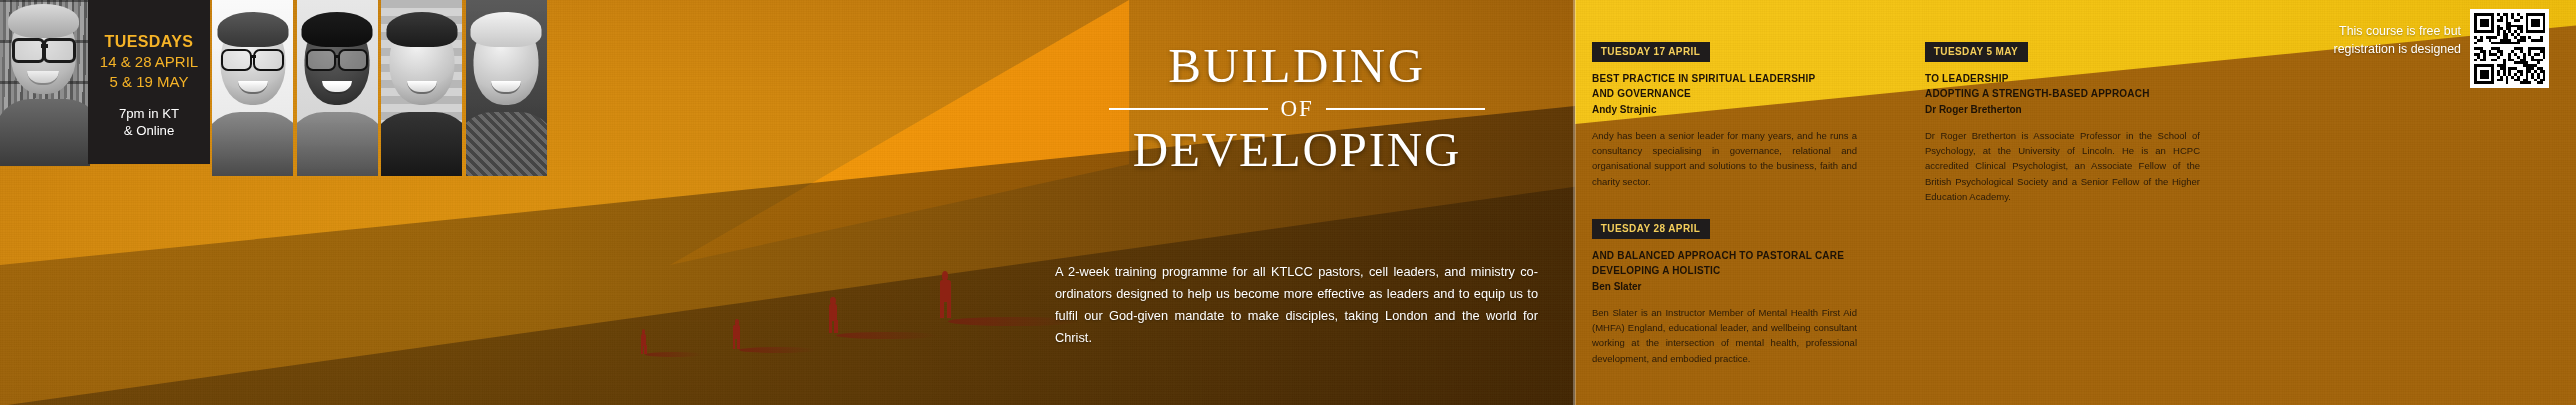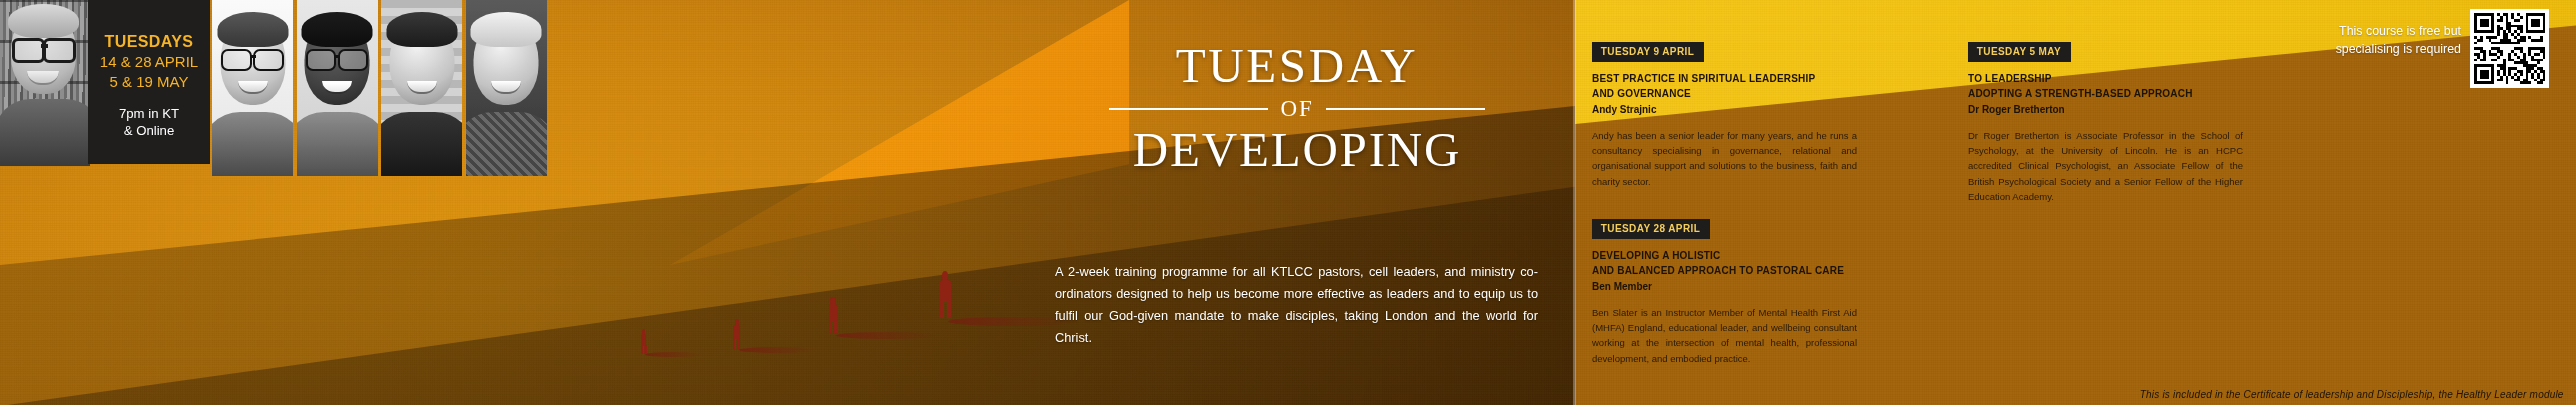--- a/index.html
+++ b/index.html
@@ -261,21 +261,21 @@
     line-height: 1.72;
     text-align: justify;
     text-shadow: 0 0.9px 1.8px rgba(0,0,0,.35);
   }
 
   
   .sessions { position: absolute; left: 1592px; top: 0; width: 984px; height: 406px; }
   .col { position: absolute; width: 318px; }
   .col.c1 { left: 0;   top: 42px; }
   .col.c2 { left: 0;   top: 219px; }
-  .col.c3 { left: 333px; top: 42px; margin-left: 43px; }
+  .col.c3 { left: 333px; top: 42px; }
   .col.c4 { left: 333px; top: 228px; }
 
   .badge {
     display: inline-block;
     background: #1f1c1c;
     color: #f5cf5b;
     font-weight: bold;
     font-size: 10px;
     letter-spacing: 0.4px;
     padding: 4.4px 9.7px 4.4px 8.8px;
@@ -445,71 +445,71 @@
     <div class="walker" style="left:318px; top:46px;">
       <div class="shadow" style="left:12.4px; top:46px; width:132px; height:8.8px;"></div>
       <div class="fig" style="left:6.2px; top:0; width:6.2px; height:9.7px; border-radius:50%;"></div>
       <div class="fig" style="left:3.5px; top:8.8px; width:11.5px; height:22px; border-radius:2.6px;"></div>
       <div class="fig" style="left:3.5px; top:29px; width:4.4px; height:17.6px;"></div>
       <div class="fig" style="left:10.6px; top:29px; width:4.4px; height:17.6px;"></div>
     </div>
   </div>
 
   <div class="title-wrap">
-    <div class="title-main">TUESDAY</div>
+    <div class="title-main">BUILDING</div>
     <div class="of-row">
       <div class="rule"></div>
       <div class="of-txt">OF</div>
       <div class="rule"></div>
     </div>
     <div class="title-sub">DEVELOPING</div>
   </div>
 
   <div class="lede">A 2-week training programme for all KTLCC pastors, cell leaders, and ministry co-ordinators designed to help us become more effective as leaders and to equip us to fulfil our God-given mandate to make disciples, taking London and the world for Christ.</div>
 
   <div class="divider-right"></div>
 
   <div class="sessions">
 
     <div class="col c1">
-      <span class="badge">TUESDAY 9 APRIL</span>
+      <span class="badge">TUESDAY 17 APRIL</span>
       <div class="sess-title">
         <div>BEST PRACTICE IN SPIRITUAL LEADERSHIP</div>
         <div>AND GOVERNANCE</div>
       </div>
       <div class="sess-speaker">Andy Strajnic</div>
       <div class="sess-bio">Andy has been a senior leader for many years, and he runs a consultancy specialising in governance, relational and organisational support and solutions to the business, faith and charity sector.</div>
     </div>
 
     <div class="col c2">
       <span class="badge">TUESDAY 28 APRIL</span>
       <div class="sess-title">
+        <div>AND BALANCED APPROACH TO PASTORAL CARE</div>
         <div>DEVELOPING A HOLISTIC</div>
-        <div>AND BALANCED APPROACH TO PASTORAL CARE</div>
       </div>
-      <div class="sess-speaker">Ben Member</div>
+      <div class="sess-speaker">Ben Slater</div>
       <div class="sess-bio">Ben Slater is an Instructor Member of Mental Health First Aid (MHFA) England, educational leader, and wellbeing consultant working at the intersection of mental health, professional development, and embodied practice.</div>
     </div>
 
     <div class="col c3">
       <span class="badge">TUESDAY 5 MAY</span>
       <div class="sess-title">
         <div>TO LEADERSHIP</div>
         <div>ADOPTING A STRENGTH-BASED APPROACH</div>
       </div>
       <div class="sess-speaker">Dr Roger Bretherton</div>
       <div class="sess-bio">Dr Roger Bretherton is Associate Professor in the School of Psychology, at the University of Lincoln. He is an HCPC accredited Clinical Psychologist, an Associate Fellow of the British Psychological Society and a Senior Fellow of the Higher Education Academy.</div>
     </div>
 
 
   </div>
 
   <div class="free-note">
     <div>This course is free but</div>
-    <div>specialising is required</div>
+    <div>registration is designed</div>
   </div>
 
   <div class="qr">
     <div class="qgrid" id="qgrid">
         <i></i>
         <i></i>
         <i></i>
         <i></i>
         <i></i>
         <i></i>
@@ -1128,16 +1128,15 @@
         <i></i>
         <i></i>
         <i style="background: rgb(255, 255, 255);"></i>
         <i style="background: rgb(255, 255, 255);"></i>
         <i></i>
         <i></i>
         <i style="background: rgb(255, 255, 255);"></i>
       </div>
   </div>
 
-  <div class="footer-note">This is included in the Certificate of leadership and Discipleship, the Healthy Leader module</div>
 
 </div>
 
 
 </body></html>

